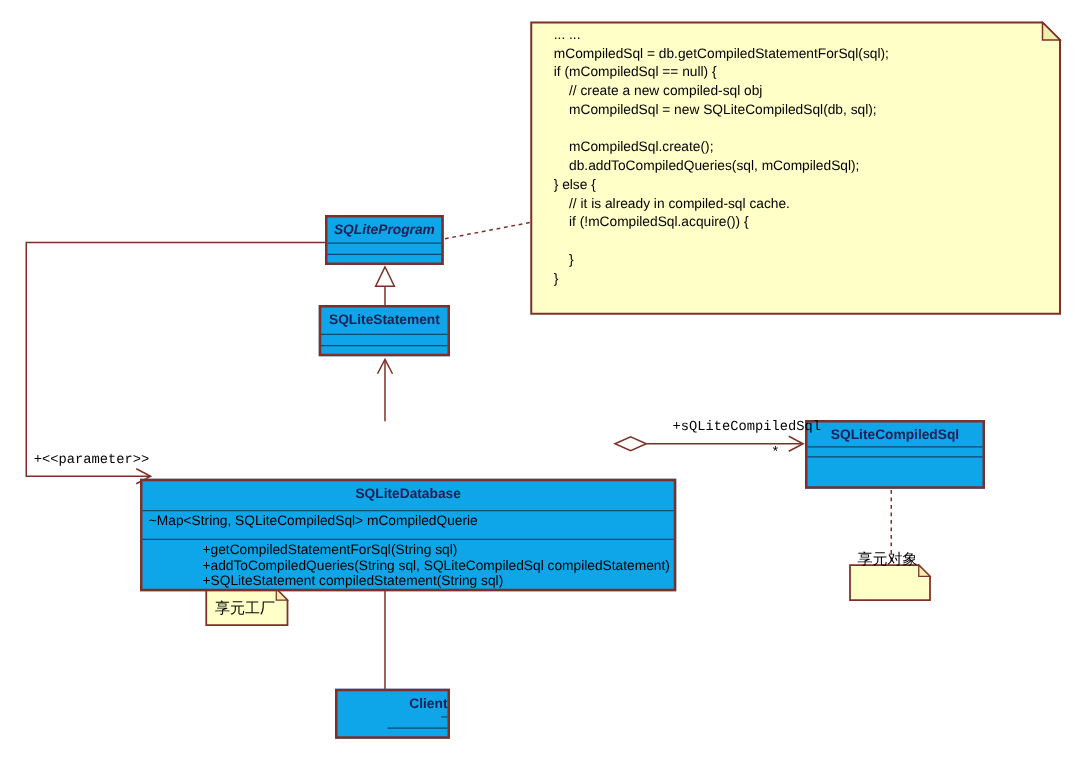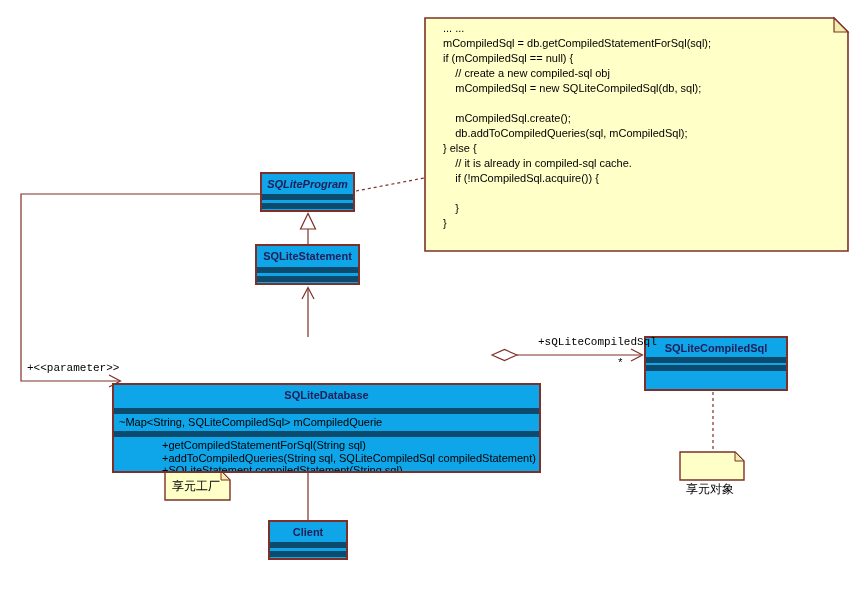--- a/index.html
+++ b/index.html
@@ -12,21 +12,21 @@
     position:absolute;z-index:2;box-sizing:border-box;
     background:#0ea5e9;border:2px solid #7E3028;
     display:flex;flex-direction:column;
   }
   .uml-title{
     flex:0 0 auto;text-align:center;font-weight:bold;font-size:11px;
     color:#202058;padding-top:4px;box-sizing:border-box;
   }
   .abstract .uml-title{font-style:italic;}
   .uml-attrs,.uml-methods{
-    flex:0 0 auto;border-top:6px solid #0c4a6e;box-sizing:border-box;
+    flex:0 0 auto;border-top:1px solid #0c4a6e;box-sizing:border-box;
     font-size:11px;color:#000000;padding:2px 0 0 5px;overflow:hidden;
   }
   .uml-methods{flex:1 1 auto;padding-left:48px;}
   .member-line{line-height:12.5px;white-space:nowrap;}
   .code-block{
     position:absolute;z-index:2;left:443px;top:21px;width:400px;
     font-size:11px;color:#000000;
   }
   .code-line{line-height:15px;min-height:15px;white-space:pre;}
   .cjk-note{
@@ -129,26 +129,26 @@
       <div class="member-line">+SQLiteStatement compiledStatement(String sql)</div>
     </div>
   </div>
 
   <div class="uml-class" style="left:644px;top:336px;width:144px;height:55px;">
     <div class="uml-title" style="height:19px;">SQLiteCompiledSql</div>
     <div class="uml-attrs" style="height:8px;"></div>
     <div class="uml-methods"></div>
   </div>
 
-  <div class="uml-class" style="left:268px;top:520px;width:80px;height:40px;">
+  <div class="uml-class" style="left:268px;top:551px;width:92px;height:40px;align-items:flex-end;">
     <div class="uml-title" style="height:20px;">Client</div>
     <div class="uml-attrs" style="height:9px;"></div>
     <div class="uml-methods"></div>
   </div>
 
   <div class="cjk-note" style="left:172px;top:478px;">享元工厂</div>
-  <div class="cjk-note" style="left:686px;top:481px;text-align:right;">享元对象</div>
+  <div class="cjk-note" style="left:686px;top:439px;text-align:right;">享元对象</div>
 
   <div class="edge-label" style="left:27px;top:362px;">+&lt;&lt;parameter&gt;&gt;</div>
   <div class="edge-label" style="left:538px;top:336px;">+sQLiteCompiledSql</div>
   <div class="edge-label" style="left:617px;top:357px;">*</div>
 
 </div>
 
 </body></html>

